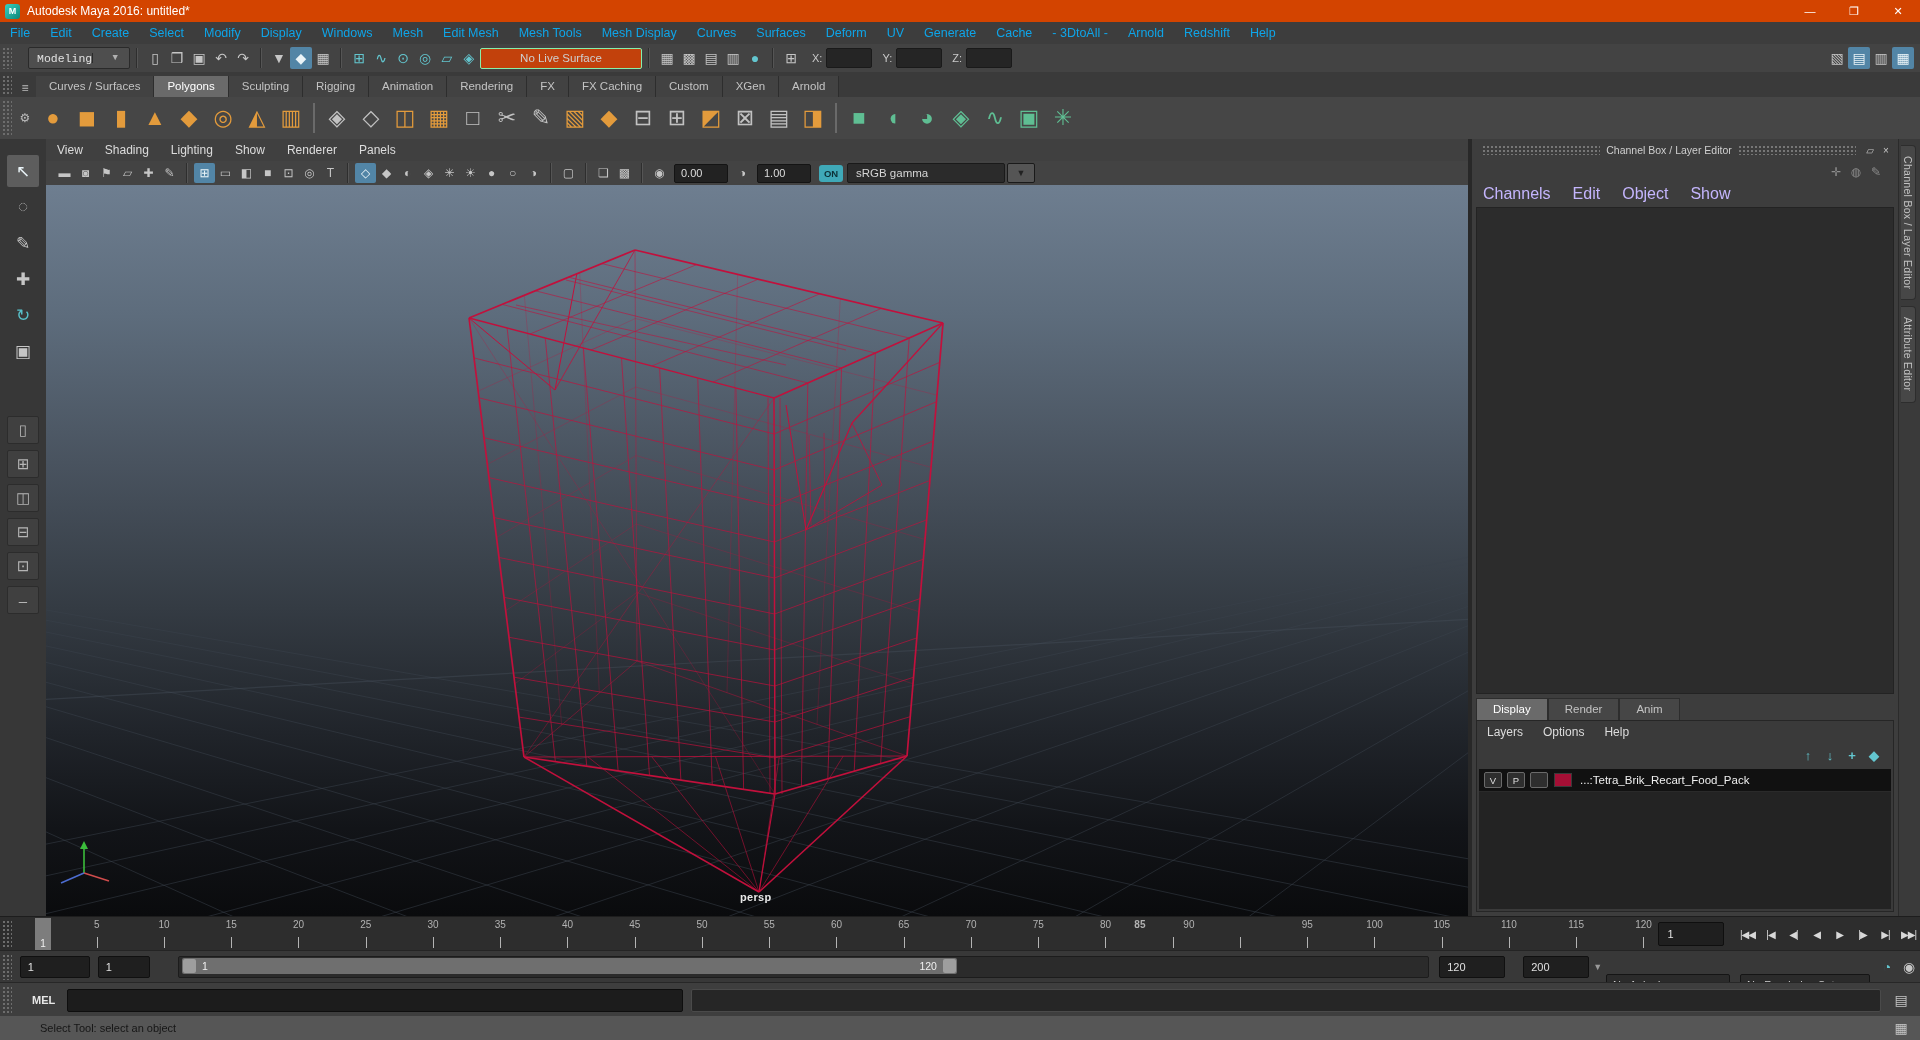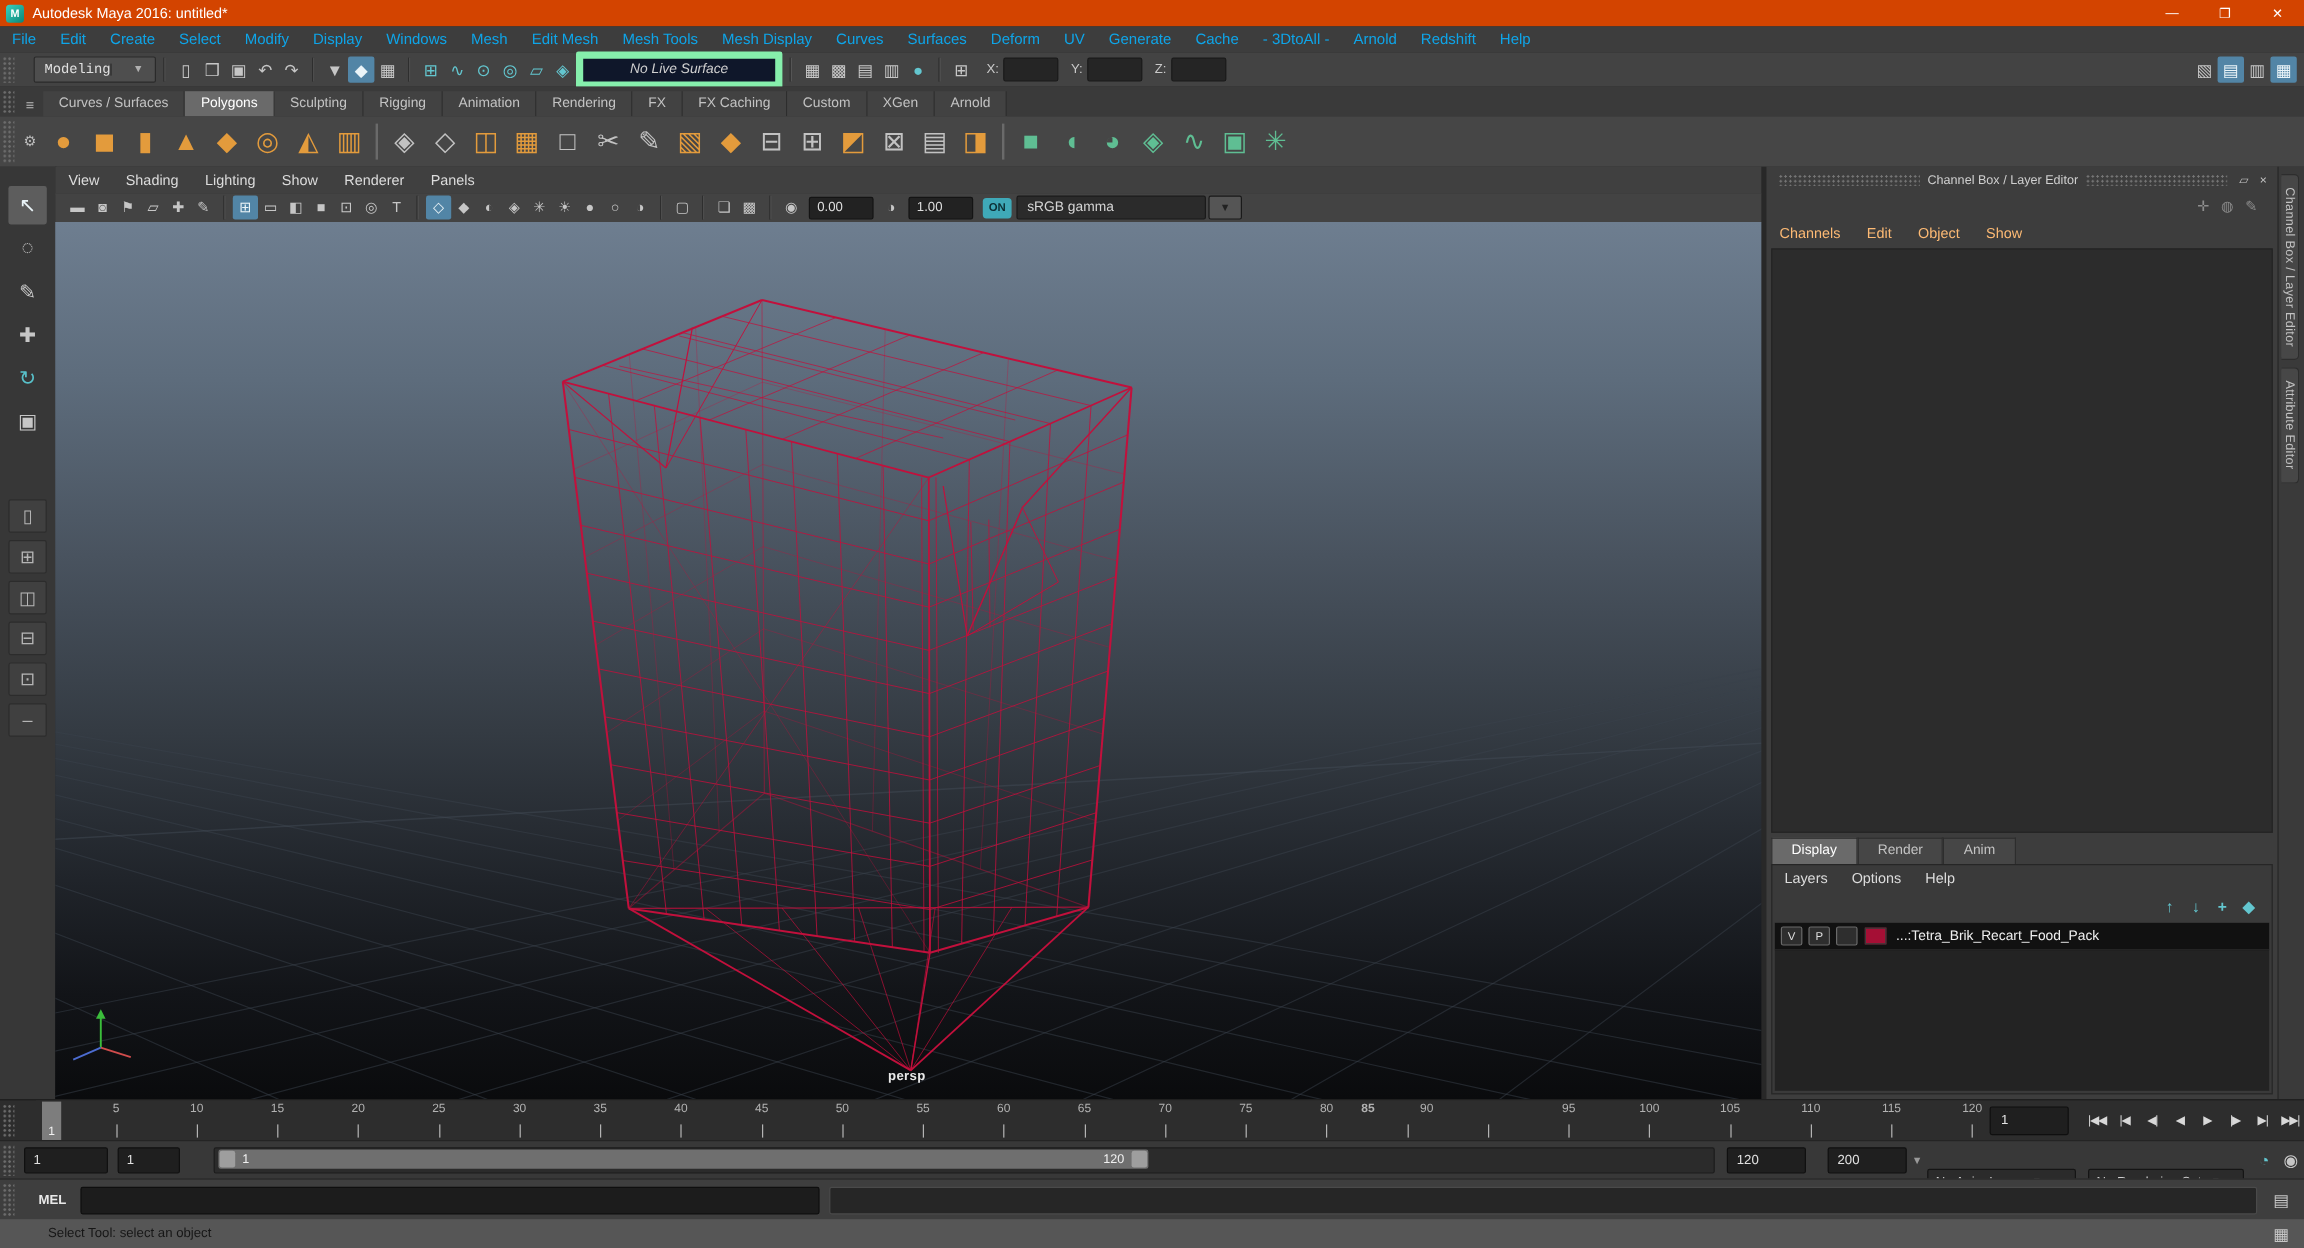--- a/index.html
+++ b/index.html
@@ -28,22 +28,22 @@
      border-bottom:1px solid #2e2e2e;}
   .sep{width:1px;height:20px;background:#2e2e2e;margin:0 6px;border-right:1px solid #555;}
   #menuset{width:100px;height:20px;margin-left:14px;background:#4e4e4e;border:1px solid #2a2a2a;
      display:flex;align-items:center;border-radius:2px;}
   #menuset span{flex:1;padding-left:8px;font-size:11.5px;color:#e0e0e0;font-family:Liberation Mono, monospace;}
   #menuset .arr{width:18px;color:#b0b0b0;font-size:9px;text-align:center;border-left:1px solid #2a2a2a;}
   .icon{width:22px;height:22px;display:flex;align-items:center;justify-content:center;
      color:#c6c6c6;font-size:14px;border-radius:2px;}
   .icon.teal{color:#63c6cf;}
   .icon.active{background:#5285a6;color:#eaf4f8;}
-  #livebox{width:160px;height:19px;background:#0f172a;border:6px solid #86efac;border-radius:2px;
-     display:flex;align-items:center;justify-content:center;font-size:11.5px;color:#cfcfcf;font-style:italic;}
+  #livebox{width:160px;height:19px;background:#c2410c;border:1px solid #86efac;border-radius:2px;
+     display:flex;align-items:center;justify-content:center;font-size:11.5px;color:#cfcfcf;}
   .xyz-lab{font-size:11px;color:#c9c9c9;margin:0 4px 0 10px;}
   .xyz-field{width:44px;height:18px;background:#252525;border:1px solid #1a1a1a;border-radius:2px;}
   #sidebar-toggles{margin-left:auto;margin-right:6px;display:flex;}
   
   #shelftabs{left:0;top:72px;width:1920px;height:25px;background:#3a3a3a;display:flex;align-items:flex-end;
      border-bottom:1px solid #2d2d2d;}
   #shelftab-row{display:flex;align-items:flex-end;height:100%;}
   #shelftab-row span{padding:4px 13px;font-size:11.5px;color:#c3c3c3;background:#424242;
      border-right:1px solid #2d2d2d;height:13px;}
   #shelftab-row span.active{background:#6a6a6a;color:#ffffff;}
@@ -90,21 +90,21 @@
   
   #panel-gap{left:1468px;top:0;width:4px;height:777px;background:#282828;}
   #rightpanel{left:1472px;top:0;width:426px;height:777px;background:#3d3d3d;display:flex;flex-direction:column;}
   #cb-header{height:22px;display:flex;align-items:center;padding:0 4px;}
   .dots{flex:1;height:10px;background-image:radial-gradient(#777 .8px,transparent 1px);background-size:4px 4px;margin:0 6px;}
   #cb-title{font-size:10.5px;color:#cfcfcf;white-space:nowrap;}
   #cb-header .icon{width:16px;height:16px;font-size:10px;}
   #cb-axisrow{height:22px;display:flex;align-items:center;justify-content:flex-end;padding-right:12px;}
   #cb-axisrow .icon{width:20px;height:18px;font-size:12px;color:#8e8e8e;}
   #cb-menus{height:22px;display:flex;align-items:center;}
-  #cb-menus span{padding:0 11px;font-size:12px;color:#fdba74;}
+  #cb-menus span{padding:0 11px;font-size:16px;color:#c4b5fd;}
   #cb-area{flex:1;margin:2px 4px;background:#2c2c2c;border:1px solid #232323;}
   #le-tabs{height:24px;display:flex;align-items:flex-end;padding-left:4px;}
   #le-tabs span{padding:4px 16px;font-size:11.5px;color:#c3c3c3;background:#464646;border:1px solid #2d2d2d;border-bottom:none;height:13px;}
   #le-tabs span.active{background:#6a6a6a;color:#fff;}
   #le-body{height:190px;margin:0 4px 4px 4px;background:#3a3a3a;border:1px solid #262626;display:flex;flex-direction:column;}
   #le-menus{height:22px;display:flex;align-items:center;}
   #le-menus span{padding:0 10px;font-size:12px;color:#dcdcdc;}
   #le-iconrow{height:24px;display:flex;align-items:center;justify-content:flex-end;padding-right:8px;}
   #le-iconrow .icon{width:22px;height:20px;color:#63c6cf;font-size:13px;font-weight:bold;}
   #le-list{flex:1;background:#232323;margin:2px;overflow:hidden;}

